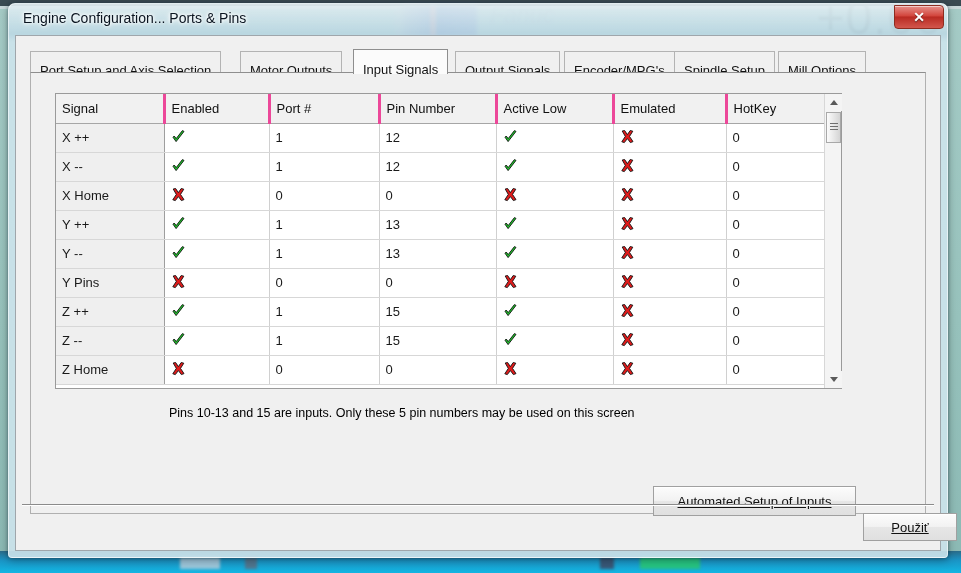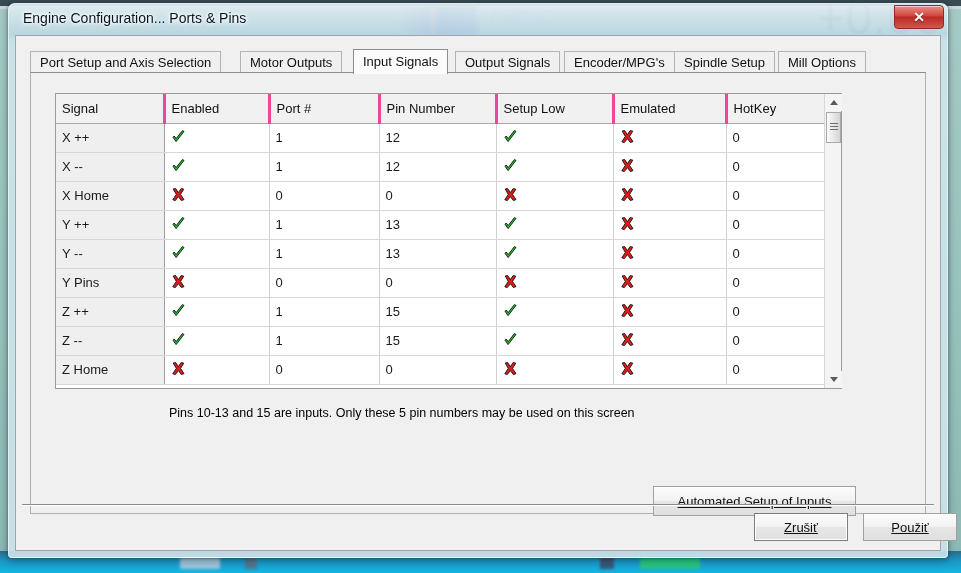--- a/index.html
+++ b/index.html
@@ -170,21 +170,21 @@
     left: 14px;
     top: 13px;
     width: 896px;
     height: 24px;
   }
   .tab {
     position: absolute;
     top: 2px;
     height: 22px;
     box-sizing: border-box;
-    padding: 0 9px;
+    padding: 8px 9px;
     font-size: 13px;
     color: #111;
     line-height: 21px;
     background: #f0f0f0;
     border: 1px solid #b3b3b3;
     border-bottom: none;
     white-space: nowrap;
     cursor: pointer;
   }
   .tab.active {
@@ -430,21 +430,21 @@
                 <col class="col-active">
                 <col class="col-emulated">
                 <col class="col-hotkey">
             </colgroup>
             <thead>
               <tr>
                 <th>Signal</th>
                 <th>Enabled</th>
                 <th>Port #</th>
                 <th>Pin Number</th>
-                <th>Setup Low</th>
+                <th>Active Low</th>
                 <th>Emulated</th>
                 <th>HotKey</th>
               </tr>
             </thead>
             <tbody id="grid-body">
                 <tr>
                   <td class="signal-cell">X ++</td>
                   <td><span class="mark check"><svg width="15" height="15" viewBox="0 0 15 15">
                         <path d="M2 7.2 L5.1 11.6 L13 1.4 L11.4 0.6 L5.2 8.6 L3.2 6.0 Z" fill="#1fc62b" stroke="#111" stroke-width="0.9" stroke-linejoin="round"></path>
                       </svg></span></td>
@@ -594,19 +594,18 @@
           </div>
         </div>
       </div>
 
       <div class="note">Pins 10-13 and 15 are inputs. Only these 5 pin numbers may be used on this screen</div>
 
       <button class="btn auto-setup-btn">Automated Setup of Inputs</button>
 
       <div class="separator"></div>
       <div class="footer" style="height:28px; bottom:9px;">
-        <button class="btn footer-btn cancel-btn">Zrušiť</button>
         <button class="btn footer-btn apply-btn">Použiť</button>
       </div>
 
     </div>
   </div>
 </div>
 
 </body></html>

